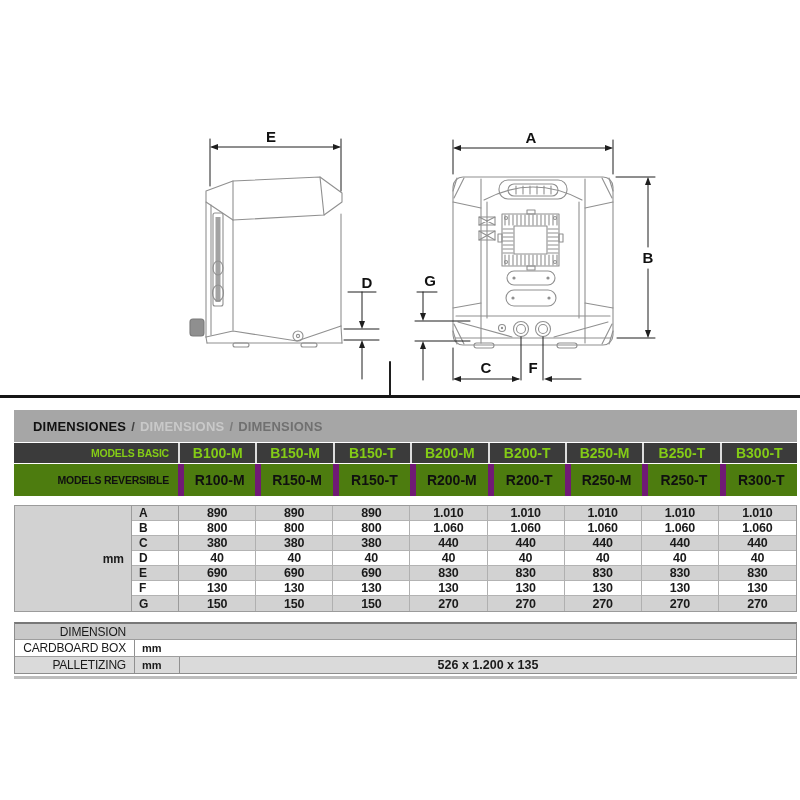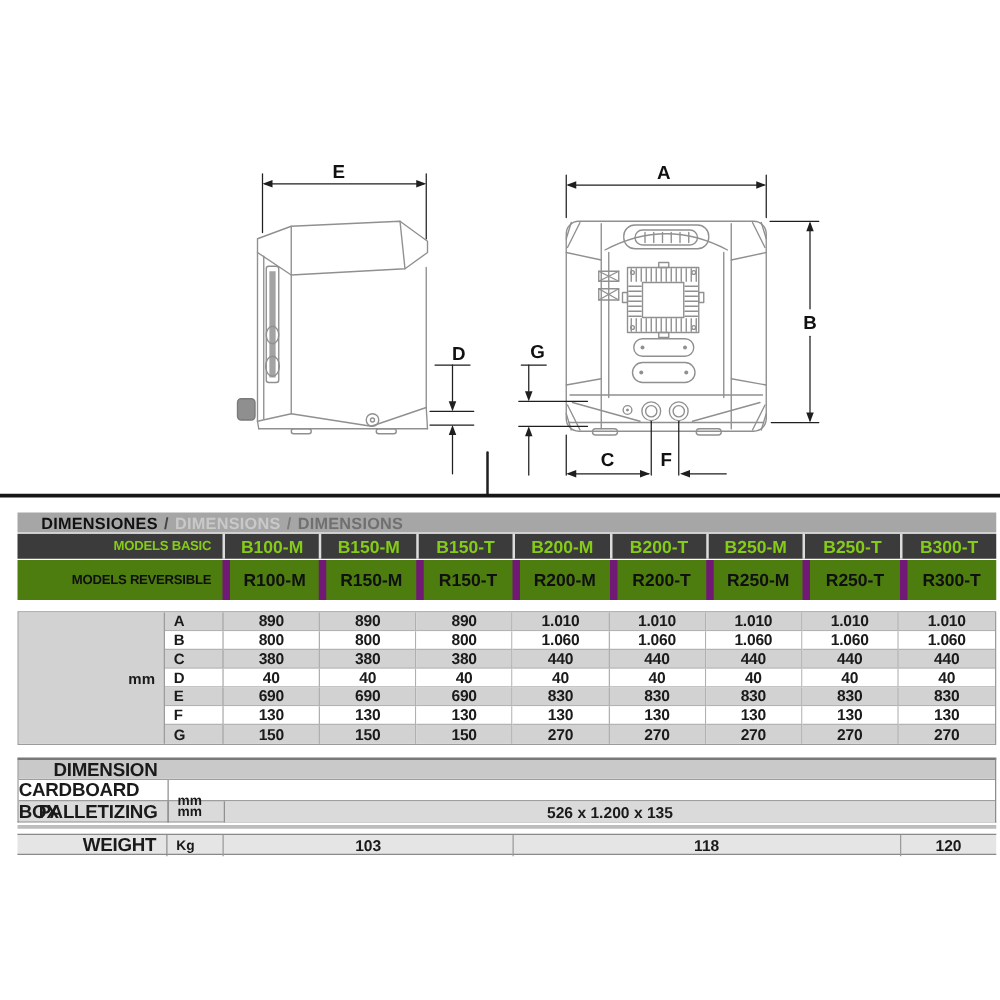--- a/index.html
+++ b/index.html
@@ -3,21 +3,21 @@
 <meta charset="utf-8">
 <style>
   html,body{margin:0;padding:0;background:#fff;}
   .sheet{position:relative;width:800px;height:800px;background:#fff;
          font-family:"Liberation Sans",sans-serif;color:#1a1a1a;overflow:hidden;}
   .drawings{position:absolute;top:0;left:0;}
   .blackbar{position:absolute;top:395px;left:0;width:800px;height:3px;background:#161616;}
   .tables{position:absolute;top:410px;left:14px;width:783px;}
 
   
-  .band{height:16px;background:#a6a6a6;display:flex;align-items:center;
+  .band{height:32px;background:#a6a6a6;display:flex;align-items:center;
         padding-left:19px;box-sizing:border-box;margin-bottom:1px;
         font-weight:bold;font-size:13px;letter-spacing:.2px;text-align:center;}
   .band .t1{color:#111;}
   .band .sep{margin:0 5px;color:#444;}
   .band .sep2{margin:0 5px;color:#7c7c7c;}
   .band .t2{color:#c9c9c9;}
   .band .t3{color:#707070;}
 
   
   .mrow{display:grid;grid-template-columns:164px repeat(8,1fr);}
@@ -40,21 +40,21 @@
   .dval{justify-content:center;font-weight:bold;letter-spacing:-.2px;border-right:1px solid #b0b0b0;}
   .dval.lastcol{border-right:none;}
   .lastrow{border-bottom:none;}
   .rg{background:#d2d2d2;}
   .rw{background:#ffffff;}
 
   
   .pack{margin-top:10px;border:1px solid #8d8d8d;border-top:2px solid #787878;}
   .phead{display:grid;grid-template-columns:119px 1fr;height:15px;background:#c9c9c9;}
   .plbl{display:flex;align-items:center;justify-content:flex-end;padding-right:8px;
-        font-weight:bold;font-size:15px;letter-spacing:-.2px;}
+        font-weight:normal;font-size:12px;letter-spacing:-.2px;}
   .pheadval{border-left:1px solid #909090;display:flex;align-items:center;
             padding-left:8px;font-weight:bold;font-size:10.5px;letter-spacing:-.2px;}
   .prow{display:grid;grid-template-columns:119px 45px 1fr;height:16px;border-top:1px solid #9e9e9e;}
   .punit{border-left:1px solid #909090;display:flex;align-items:center;
          padding-left:7px;font-weight:bold;font-size:11px;}
   .pval{border-left:1px solid #909090;display:flex;align-items:center;justify-content:center;
         font-weight:bold;font-size:12.5px;background:#dadada;}
   .prow.greyrow{background:#dadada;}
   .prow.whiterow{background:#ffffff;}
 
@@ -342,22 +342,15 @@
       </div>
       <div class="prow greyrow">
         <div class="plbl">PALLETIZING</div>
         <div class="punit">mm</div>
         <div class="pval">526 x 1.200 x 135</div>
       </div>
     </div>
 
     <div class="rule"></div>
 
-    <div class="weight">
-      <div class="plbl">WEIGHT</div>
-      <div class="punit">Kg</div>
-      <div class="wval">103</div>
-      <div class="wval">118</div>
-      <div class="wval">120</div>
-    </div>
 
   </div>
 </div>
 
 </body></html>

